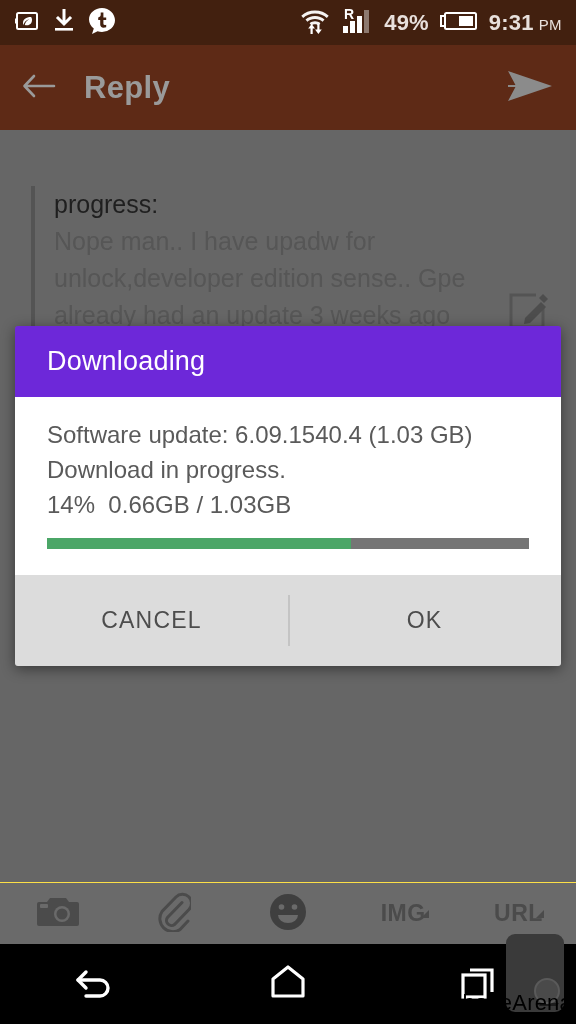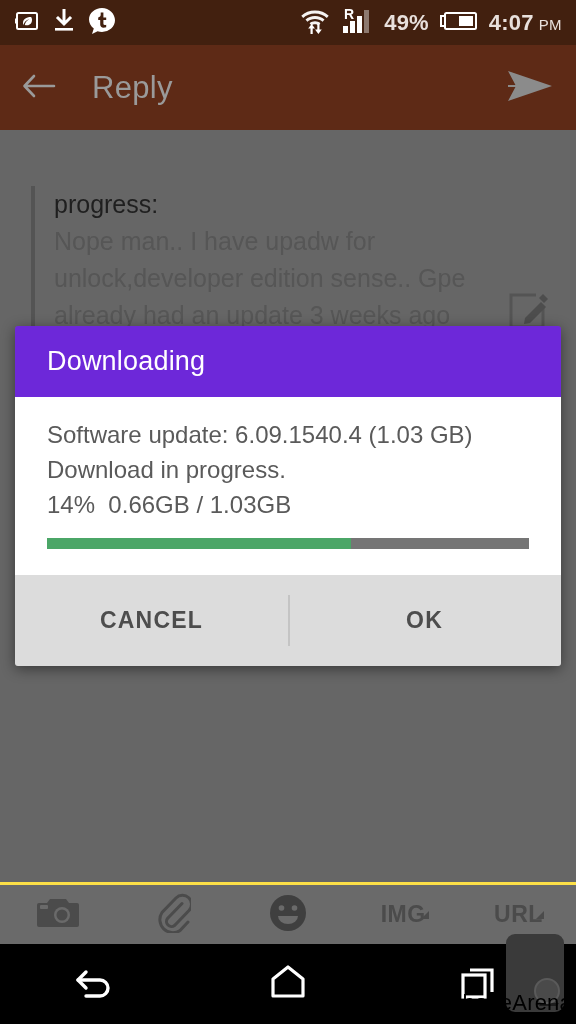--- a/index.html
+++ b/index.html
@@ -36,22 +36,22 @@
 
   
   #app-bar {
     position: absolute; top: 45px; left: 0;
     width: 576px; height: 85px;
     background: #5e2a16;
     display: flex; align-items: center;
     padding: 0 22px;
   }
   #app-bar-title {
-    color: #9a9a9a; font-size: 31px; font-weight: 400;
-    margin-left: 36px; letter-spacing: .3px;
+    color: #9a9a9a; font-size: 31px; font-weight: 700;
+    margin-left: 28px; letter-spacing: .3px;
   }
   #send-button { margin-left: auto; }
 
   
   #content {
     position: absolute; top: 130px; left: 0;
     width: 576px; height: 752px;
     background: #666666;
   }
   #quote-block {
@@ -110,37 +110,37 @@
   }
   #dialog-actions {
     background: #dcdcdc;
     height: 91px;
     display: flex; align-items: stretch;
     position: relative;
   }
   .dialog-btn {
     flex: 1;
     display: flex; align-items: center; justify-content: center;
-    color: #4d4d4d; font-size: 23px; font-weight: bold;
+    color: #4d4d4d; font-size: 23px; font-weight: normal;
     letter-spacing: 1.2px;
     background: transparent; border: 0;
     font-family: "Liberation Sans", sans-serif;
     cursor: pointer;
   }
   #dialog-divider {
     position: absolute; left: 273px; top: 20px;
     width: 2px; height: 51px; background: #c4c4c4;
   }
 
   
   #compose-toolbar {
     position: absolute; top: 882px; left: 0;
     width: 576px; height: 62px;
     background: #6a6a6a;
-    border-top: 3px solid #fde047;
+    border-top: 1px solid #fde047;
     display: flex; align-items: center;
   }
   .tool-item {
     flex: 1;
     display: flex; align-items: center; justify-content: center;
     position: relative;
   }
   .tool-label {
     color: #4b4b4b; font-size: 23px; font-weight: bold;
     letter-spacing: .5px;
@@ -245,21 +245,21 @@
       </span>
       <span class="sb-text">49%</span>
       <span class="sb-icon">
         <svg width="40" height="24" viewBox="0 0 40 24">
           <rect x="6" y="4" width="31" height="16" rx="1.5" fill="none" stroke="#ffffff" stroke-width="2"></rect>
           <rect x="20" y="7" width="14" height="10" fill="#ffffff"></rect>
           <path d="M5 7 L2 7 L2 17 L5 17" fill="none" stroke="#ffffff" stroke-width="2"></path>
         </svg>
       </span>
       <span class="sb-time-wrap">
-        <span class="sb-text">4:07</span>
+        <span class="sb-text">9:31</span>
         <span class="sb-ampm">PM</span>
       </span>
     </div>
   </div>
 
   <div id="app-bar">
     <span>
       <svg width="34" height="28" viewBox="0 0 34 28">
         <path d="M32 14H3M12 4L2.5 14L12 24" fill="none" stroke="#9a9a9a" stroke-width="2.6" stroke-linecap="round" stroke-linejoin="round"></path>
       </svg>

